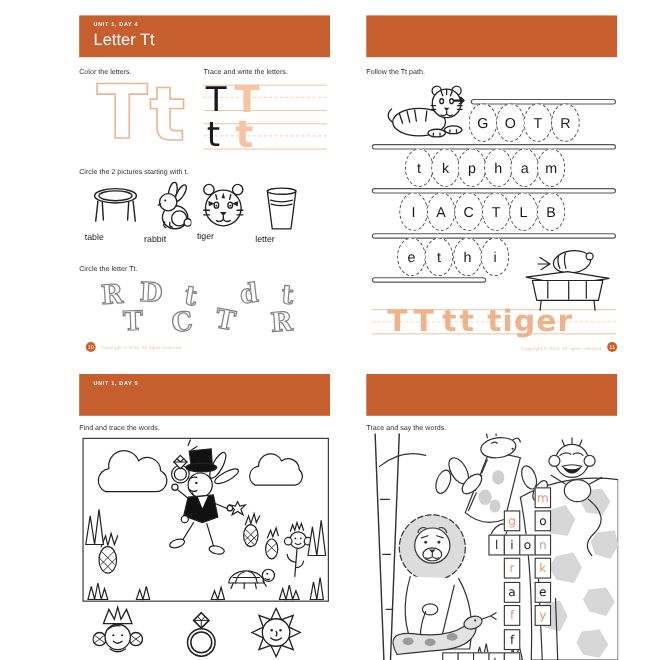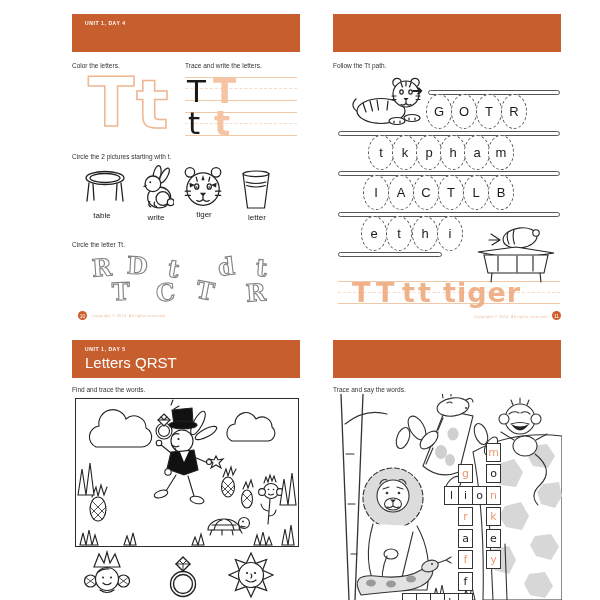--- a/index.html
+++ b/index.html
@@ -9,21 +9,21 @@
   .banner{position:absolute;background:#C75E2D;color:#fff;box-sizing:border-box;padding:6px 0 0 13px}
   .unit{font-size:5px;font-weight:bold;letter-spacing:.6px}
   .btitle{font-size:15px;font-weight:500;margin-top:2px}
   .instr{position:absolute;font-size:6.5px;color:#333}
   .bigletter{position:absolute;font-family:"DejaVu Sans",sans-serif;font-weight:bold;
              color:#fff;-webkit-text-stroke:1.5px #EFB692;line-height:51px}
   .gline{position:absolute;height:0;border-top:1px solid #F0C9A8}
   .gline.mid{border-top:1px dashed #F6DCC8}
   .wletter{position:absolute;font-family:"DejaVu Sans",sans-serif;color:#1a1a1a;line-height:1}
   .tletter{position:absolute;font-family:"DejaVu Sans",sans-serif;color:#F5C4A4;line-height:1;font-weight:bold}
-  .piclabel{position:absolute;font-size:8px;text-align:center;width:50px;color:#222}
+  .piclabel{position:absolute;font-size:8px;width:50px;color:#222}
   .bubble{position:absolute;font-family:"DejaVu Serif",serif;font-weight:bold;font-size:24px;
           color:#fff;-webkit-text-stroke:1.1px #828282;line-height:1}
   .badge{position:absolute;width:9px;height:9px;border-radius:50%;background:#CE5F2B;color:#fff;
          font-size:5px;display:flex;align-items:center;justify-content:center}
   .copy{position:absolute;font-size:4px;color:#E9C0A4;letter-spacing:.2px}
   .rail{position:absolute;height:3px;background:#fff;border:1px solid #555;border-radius:3px;z-index:1}
   .frame{position:absolute;width:24px;height:33px;border:1.5px dashed #555;border-radius:50%;
          background:#fff;z-index:2;display:flex;align-items:center;justify-content:center;
          font-size:13px;color:#1a1a1a}
   .arrow{position:absolute;font-size:13px;font-weight:bold;color:#222;z-index:2}
@@ -36,20 +36,21 @@
   .cell.bk{color:#222}
   .sceneframe{position:absolute;border:1.2px solid #2a2a2a;background:#fff}
   svg{display:block}
 </style>
 </head>
 <body>
 
 <div>
   <div class="banner" style="left:72px;top:14px;width:228px;height:38px">
     <div class="unit">UNIT 1, DAY 4</div>
+    <div class="btitle">Letter Tt</div>
   </div>
 
   <div class="instr" style="left:72px;top:62px">Color the letters.</div>
   <div class="bigletter" style="left:88px;top:77px;font-size:68px">T</div>
   <div class="bigletter" style="left:136px;top:79px;font-size:68px">t</div>
 
   <div class="instr" style="left:185px;top:62px">Trace and write the letters.</div>
 
   <div class="gline" style="left:185px;width:112px;top:77px"></div>
   <div class="gline mid" style="left:185px;width:112px;top:88px"></div>
@@ -103,21 +104,21 @@
   </div>
   <div class="abs" style="left:240px;top:170px">
     <svg width="32" height="40" viewBox="0 0 30 40" fill="#fff" stroke="#222" stroke-width="1.2" stroke-linecap="round">
       <path d="M2 3.5 L6.5 38 H23.5 L28 3.5 Z"></path>
       <ellipse cx="15" cy="3.8" rx="12.8" ry="2.8"></ellipse>
       <path d="M5 12 Q15 15 25 12 M5.6 15.5 Q15 18.5 24.4 15.5" fill="none"></path>
     </svg>
   </div>
 
   <div class="piclabel" style="left:77px;top:211px">table</div>
-  <div class="piclabel" style="left:131px;top:213px">write</div>
+  <div class="piclabel" style="left:131px;top:213px">rabbit</div>
   <div class="piclabel" style="left:179px;top:210px">tiger</div>
   <div class="piclabel" style="left:232px;top:213px">letter</div>
 
   <div class="instr" style="left:72px;top:241px">Circle the letter Tt.</div>
   <div class="bubble" style="left:92px;top:256px;transform:rotate(-4deg)">R</div>
   <div class="bubble" style="left:127px;top:254px;transform:rotate(3deg)">D</div>
   <div class="bubble" style="left:168px;top:257px;transform:rotate(10deg)">t</div>
   <div class="bubble" style="left:218px;top:255px;transform:rotate(-7deg)">d</div>
   <div class="bubble" style="left:256px;top:256px;transform:rotate(5deg)">t</div>
   <div class="bubble" style="left:112px;top:280px;transform:rotate(-2deg)">T</div>
@@ -207,21 +208,20 @@
   <div class="trletter" style="left:418px;top:282px">t</div>
   <div class="trletter" style="left:443px;top:282px">tiger</div>
 
   <div class="copy" style="left:440px;top:314px;width:108px;text-align:right">Copyright © 2024. All rights reserved.</div>
   <div class="badge" style="left:552px;top:311px">11</div>
 </div>
 
 <div>
   <div class="banner" style="left:72px;top:340px;width:228px;height:38px">
     <div class="unit">UNIT 1, DAY 5</div>
-    <div class="btitle">Letters QRST</div>
   </div>
   <div class="instr" style="left:72px;top:386px">Find and trace the words.</div>
 
   <div class="sceneframe" style="left:75px;top:398px;width:222px;height:147px">
     <svg width="222" height="147" viewBox="0 0 222 147" fill="#fff" stroke="#222" stroke-width="1.1" stroke-linecap="round">
 
       <path d="M20 48 a11 11 0 0 1 3 -21 a14 14 0 0 1 27 -7 a12 12 0 0 1 20 9 a10 10 0 0 1 -5 19 z"></path>
       <path d="M156 42 a9 9 0 0 1 3 -17 a11 11 0 0 1 21 -5 a10 10 0 0 1 16 8 a8 8 0 0 1 -4 14 z"></path>
 
       <g>

